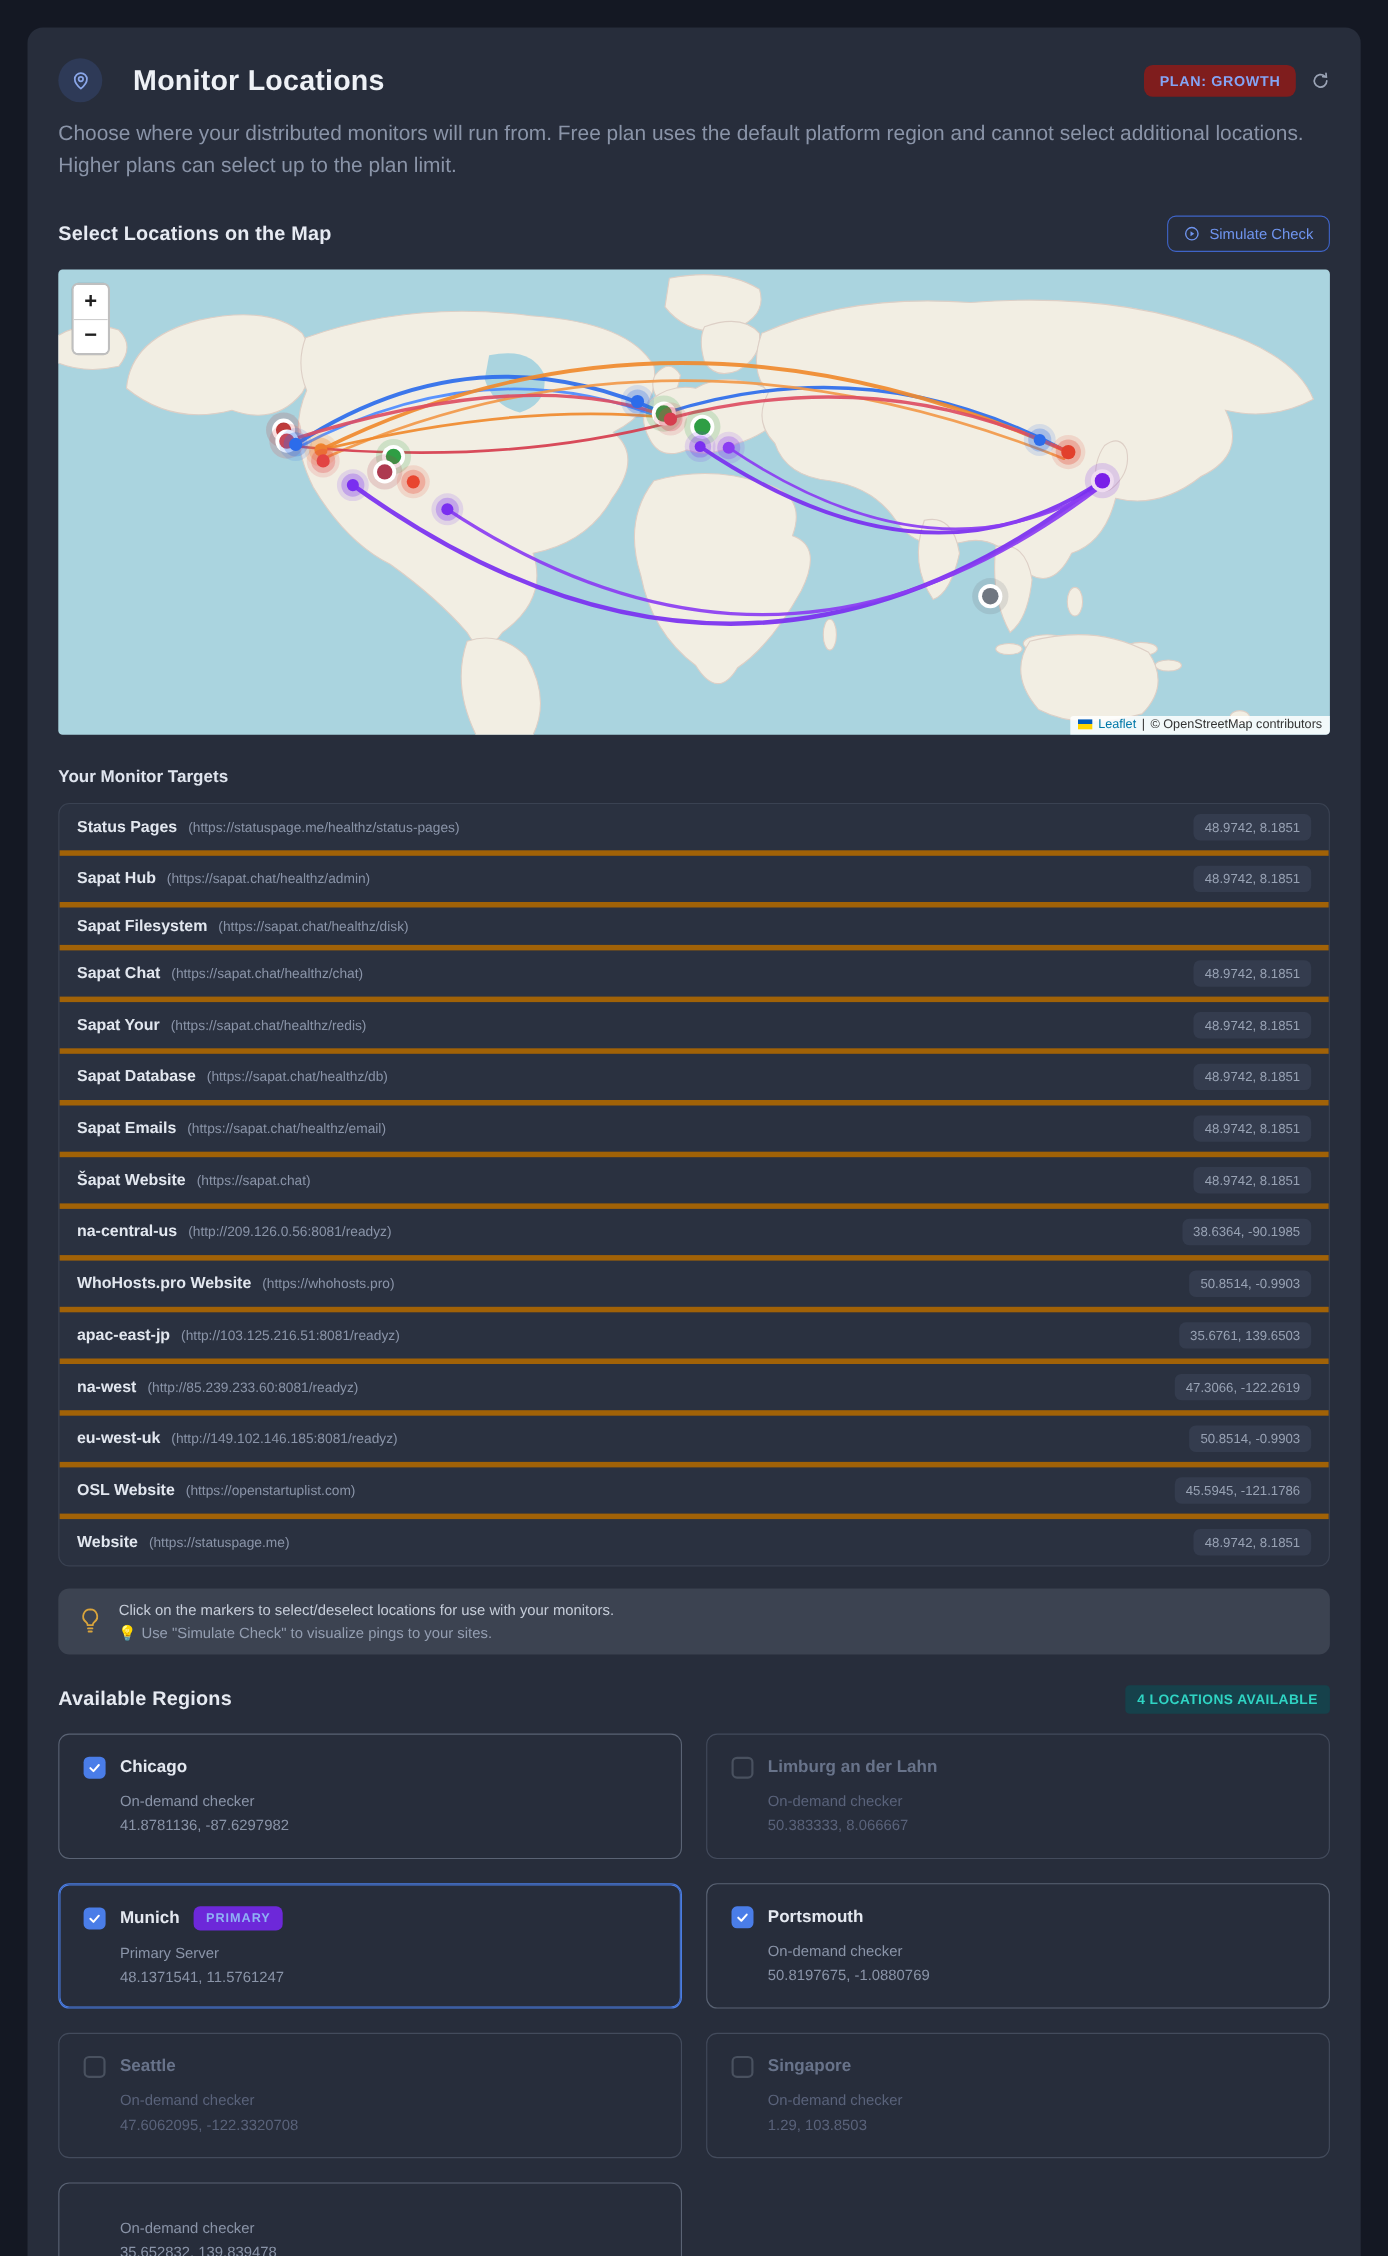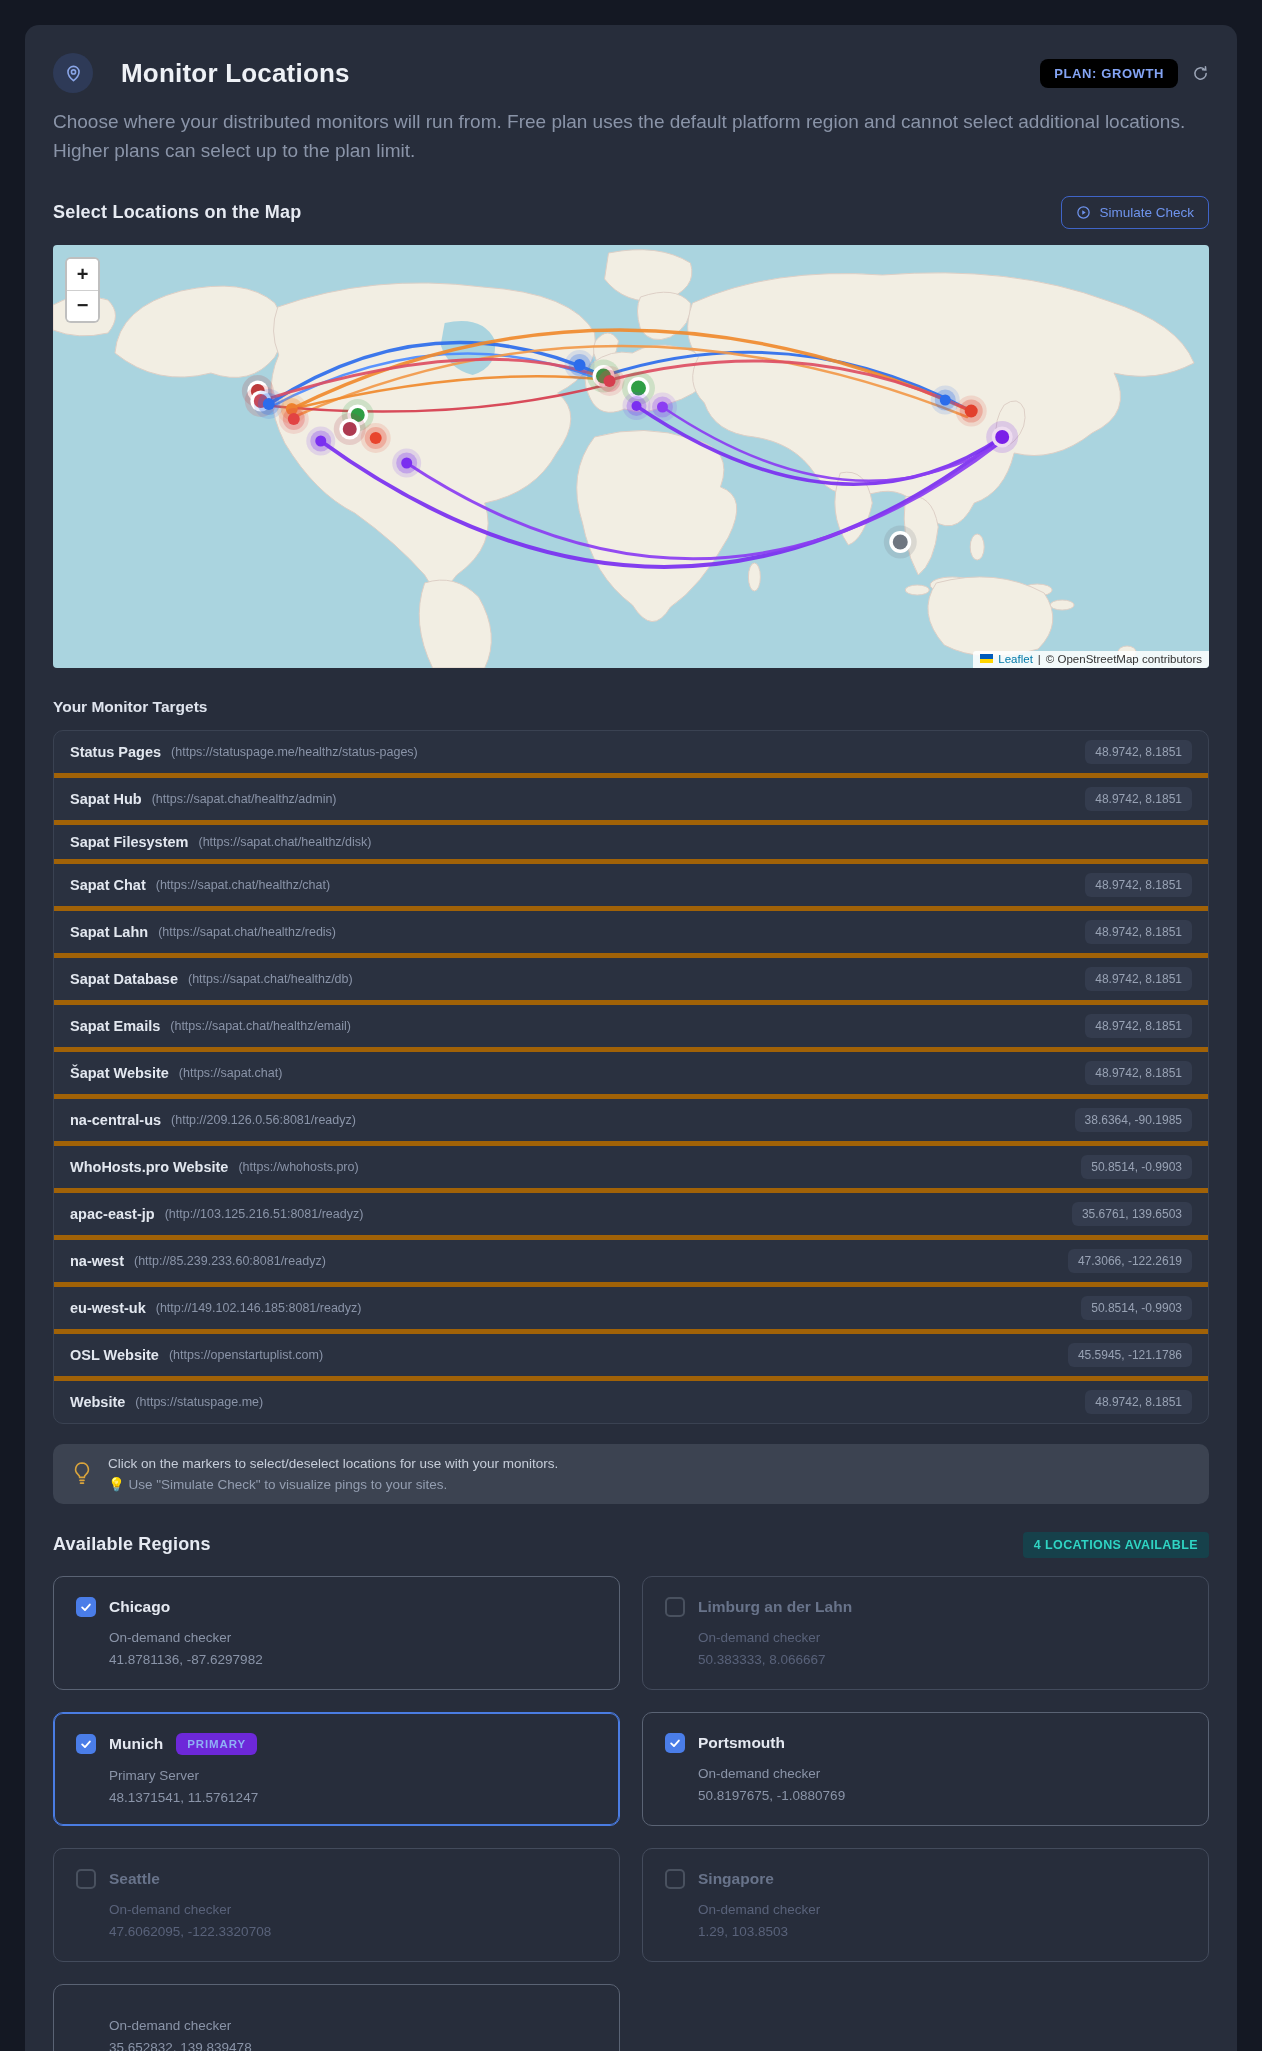--- a/index.html
+++ b/index.html
@@ -6,21 +6,21 @@
   html,body { background:#141823; font-family:"Liberation Sans","DejaVu Sans",sans-serif; }
   .page { width:1262px; min-height:2051px; padding:25px; }
   .panel { background:#272d3b; border-radius:14px; padding:28px 28px 30px; }
 
   
   .hdr { display:flex; align-items:center; justify-content:space-between; }
   .hdr-left { display:flex; align-items:center; gap:28px; }
   .icon-circle { width:40px; height:40px; border-radius:50%; background:#2e3a57; display:flex; align-items:center; justify-content:center; }
   .title { font-size:26px; font-weight:700; color:#eef1f6; letter-spacing:.2px; }
   .hdr-right { display:flex; align-items:center; gap:14px; }
-  .plan-badge { background:#000000; color:#84a4f4; font-size:13px; font-weight:700; padding:7px 14px; border-radius:8px; letter-spacing:.6px; }
+  .plan-badge { background:#7f1d1d; color:#84a4f4; font-size:13px; font-weight:700; padding:7px 14px; border-radius:8px; letter-spacing:.6px; }
   .refresh-btn { background:none; border:none; cursor:pointer; display:flex; }
   .desc { color:#8a94a8; font-size:19px; line-height:1.55; margin-top:14px; }
 
   .section-row { display:flex; justify-content:space-between; align-items:center; margin-top:30px; }
   .h2 { font-size:18px; font-weight:600; color:#e6eaf2; letter-spacing:.2px; }
   .simulate-btn { border:1px solid #3f64c8; color:#6f94ee; background:transparent; padding:8px 14px; border-radius:8px; font-size:13.5px; display:flex; gap:8px; align-items:center; cursor:pointer; font-family:inherit; }
 
   
   .map-wrap { margin-top:16px; height:423px; position:relative; border-radius:4px; overflow:hidden; background:#aad4df; }
   .worldmap { width:100%; height:100%; display:block; }
@@ -274,21 +274,21 @@
         <div class="trow">
           <span class="tname">Sapat Filesystem</span>
           <span class="turl">(https://sapat.chat/healthz/disk)</span>
         </div>
         <div class="trow">
           <span class="tname">Sapat Chat</span>
           <span class="turl">(https://sapat.chat/healthz/chat)</span>
           <span class="tcoord">48.9742, 8.1851</span>
         </div>
         <div class="trow">
-          <span class="tname">Sapat Lahn</span>
+          <span class="tname">Sapat Your</span>
           <span class="turl">(https://sapat.chat/healthz/redis)</span>
           <span class="tcoord">48.9742, 8.1851</span>
         </div>
         <div class="trow">
           <span class="tname">Sapat Database</span>
           <span class="turl">(https://sapat.chat/healthz/db)</span>
           <span class="tcoord">48.9742, 8.1851</span>
         </div>
         <div class="trow">
           <span class="tname">Sapat Emails</span>

